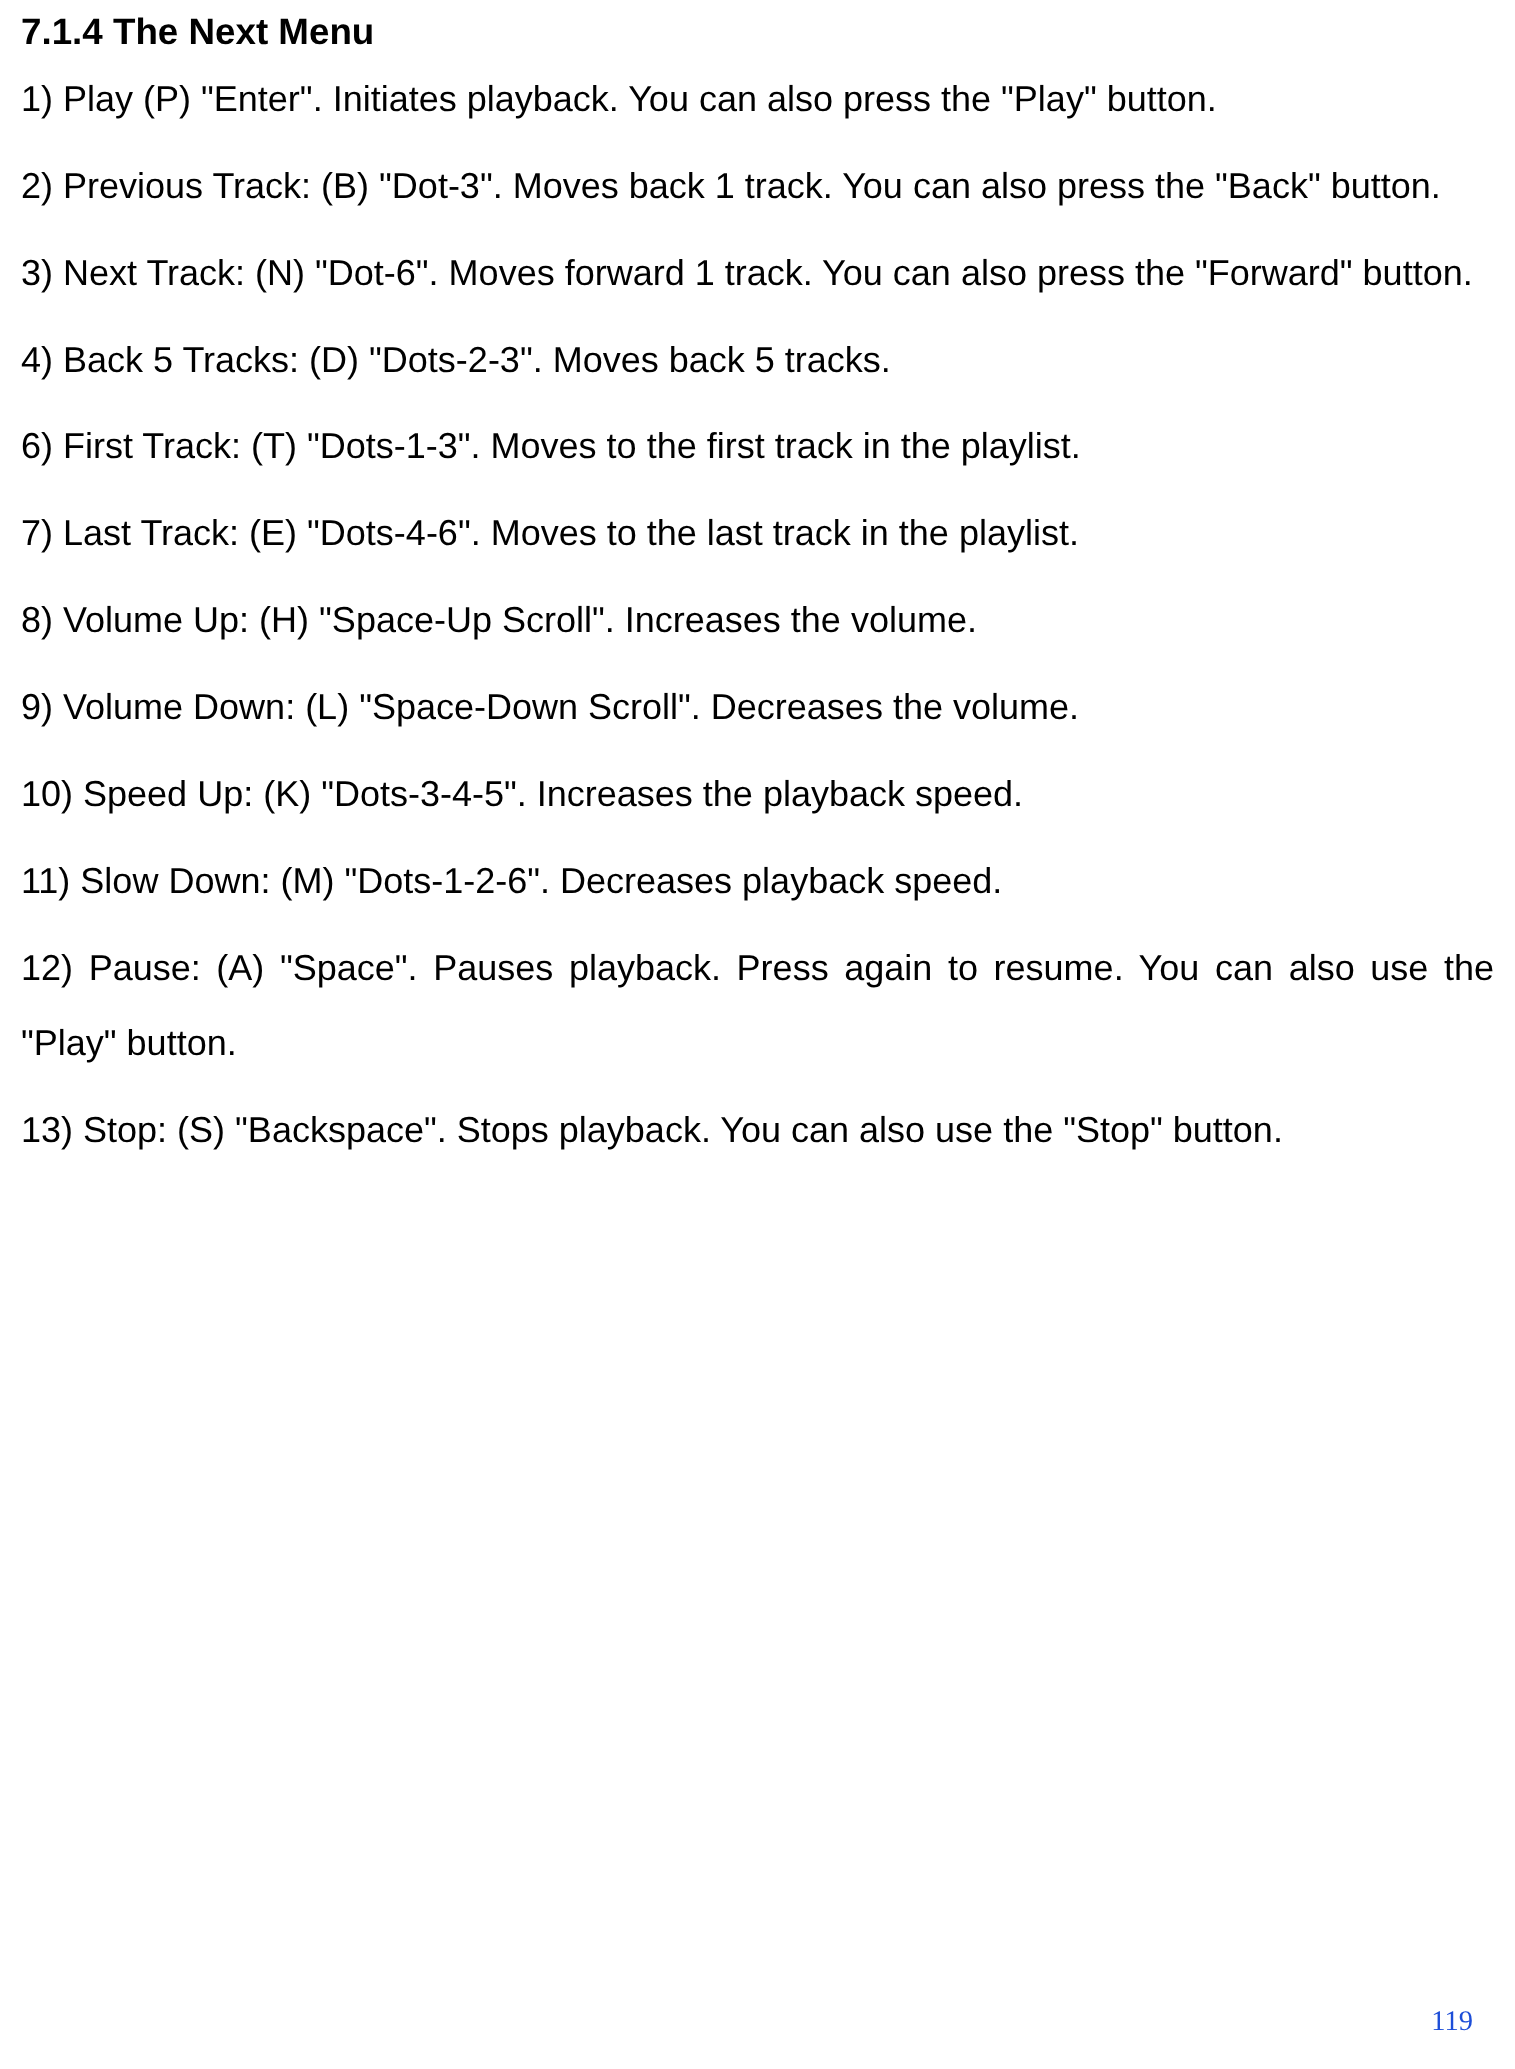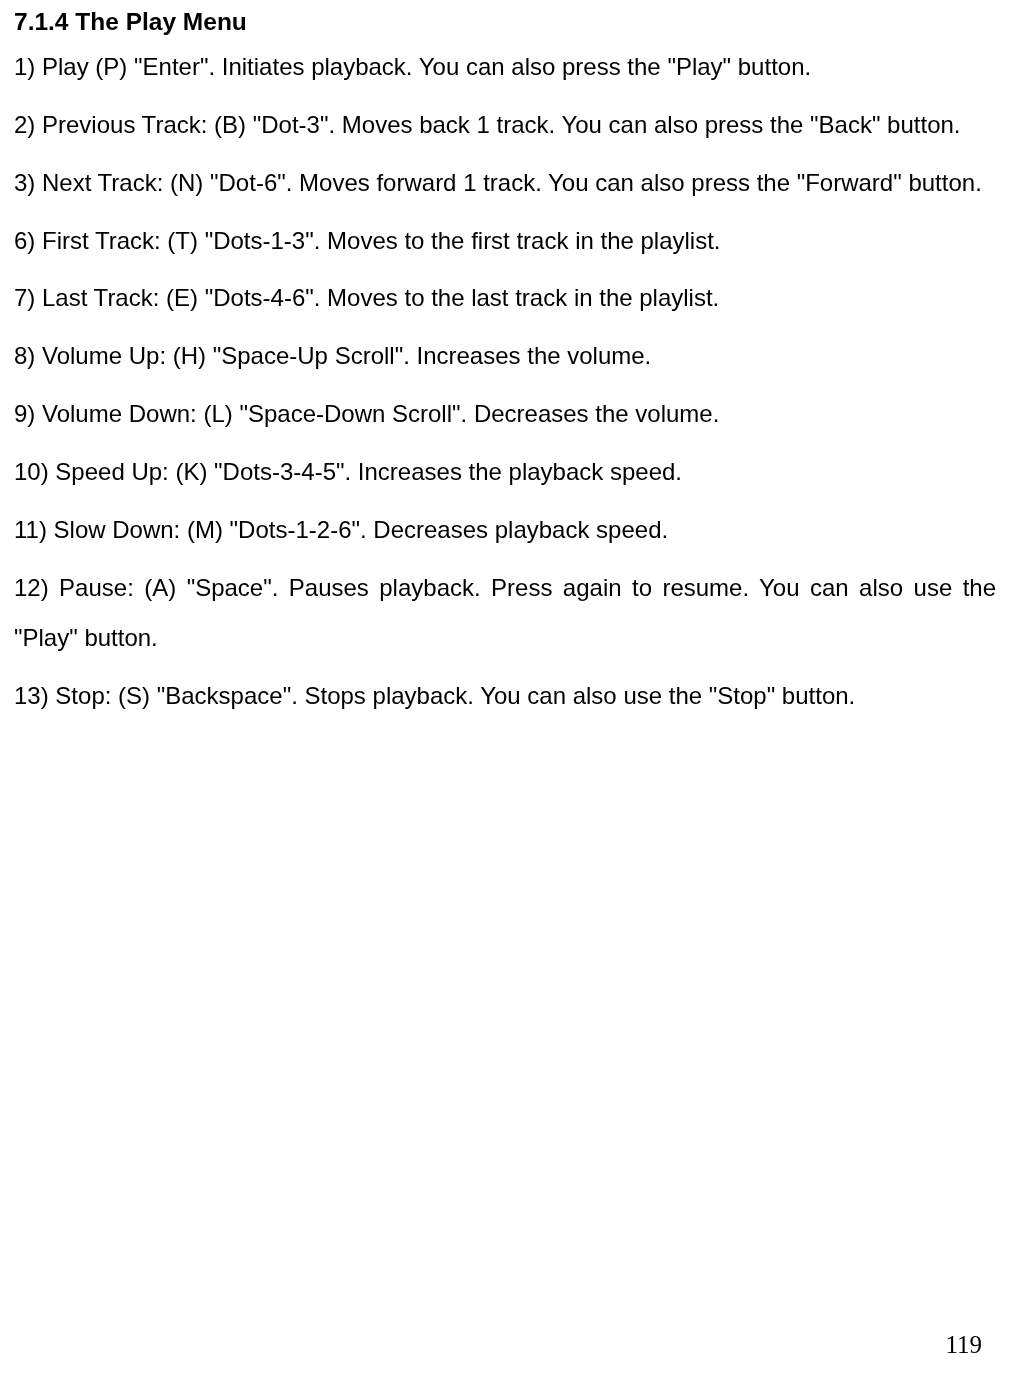--- a/index.html
+++ b/index.html
@@ -27,33 +27,34 @@
       font-size: 24px;
       line-height: 2.08;
       margin: 0 0 8px 0;
       text-align: justify;
     }
     .page-number {
       position: absolute;
       bottom: 20px;
       right: 28px;
       font-family: "Times New Roman", Times, serif;
-      font-size: 25px;
-      color: #000000;
+      font-size: 19px;
+      color: #1d4ed8;
     }
   </style>
 </head>
 <body>
 
 <div class="page">
-  <h2 class="heading">7.1.4 The Play Menu</h2>
+  <h2 class="heading">7.1.4 The Next Menu</h2>
 
   <p class="body-text">1) Play (P) "Enter". Initiates playback. You can also press the "Play" button.</p>
   <p class="body-text">2) Previous Track: (B) "Dot-3". Moves back 1 track. You can also press the "Back" button.</p>
   <p class="body-text">3) Next Track: (N) "Dot-6". Moves forward 1 track. You can also press the "Forward" button.</p>
+  <p class="body-text">4) Back 5 Tracks: (D) "Dots-2-3". Moves back 5 tracks.</p>
   <p class="body-text">6) First Track: (T) "Dots-1-3". Moves to the first track in the playlist.</p>
   <p class="body-text">7) Last Track: (E) "Dots-4-6". Moves to the last track in the playlist.</p>
   <p class="body-text">8) Volume Up: (H) "Space-Up Scroll". Increases the volume.</p>
   <p class="body-text">9) Volume Down: (L) "Space-Down Scroll". Decreases the volume.</p>
   <p class="body-text">10) Speed Up: (K) "Dots-3-4-5". Increases the playback speed.</p>
   <p class="body-text">11) Slow Down: (M) "Dots-1-2-6". Decreases playback speed.</p>
   <p class="body-text">12) Pause: (A) "Space". Pauses playback. Press again to resume. You can also use the "Play" button.</p>
   <p class="body-text">13) Stop: (S) "Backspace". Stops playback. You can also use the "Stop" button.</p>
 </div>
 

